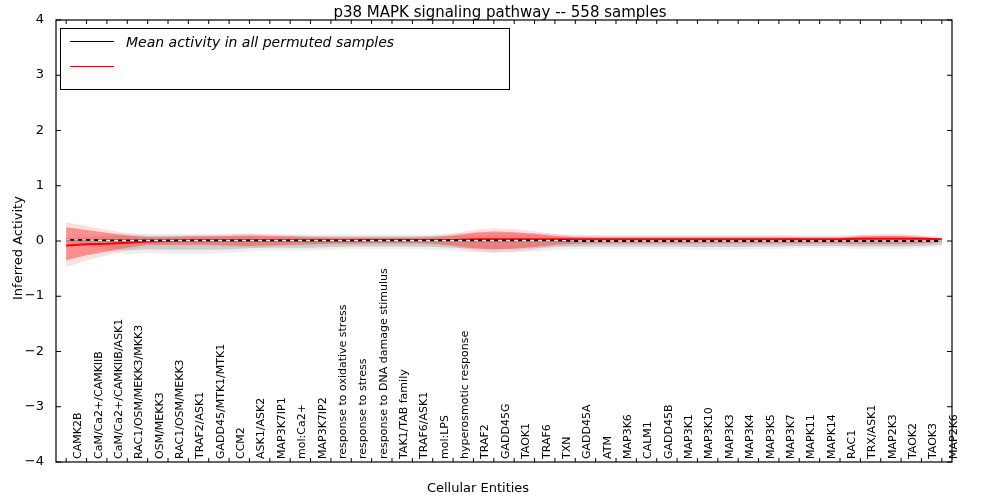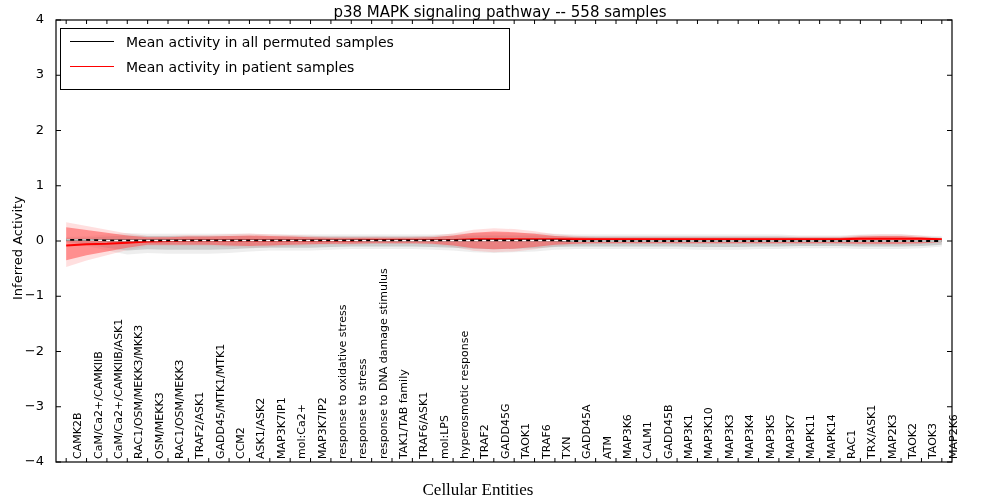--- a/index.html
+++ b/index.html
@@ -11,38 +11,38 @@
   #fig{position:absolute;left:0;top:0;width:1000px;height:500px;}
   .title{
     position:absolute;left:0;top:0;width:1000px;text-align:center;
     font-size:15px;color:#000;line-height:20px;
   }
   .ylabel{
     position:absolute;font-size:13px;color:#000;
     transform-origin:0 0;white-space:nowrap;
   }
   .xlabel{
-    position:absolute;font-size:17px;color:#000;width:956px;text-align:center;font-family:Liberation Serif, serif;
+    position:absolute;font-size:13px;color:#000;width:956px;text-align:center;
   }
   .ytick{
     position:absolute;font-size:13px;color:#000;text-align:right;
     width:36px;line-height:10px;
   }
   .xtl{
     position:absolute;font-size:11px;color:#000;white-space:nowrap;
     transform-origin:0 0;transform:rotate(-90deg);
   }
   .legendbox{
     position:absolute;background:#fff;border:1px solid #000;
     box-sizing:border-box;
   }
   .legrow{display:flex;align-items:center;height:25px;padding-left:9px;}
   .legline{width:44px;height:0;border-top:1.4px solid #000;margin-right:12px;}
   .legline.red{border-top-color:#ff0000;}
-  .legtxt{font-size:14px;color:#000;}
+  .legtxt{font-size:14px;color:#000;font-style:italic;}
   svg{display:block;}
 </style>
 </head>
 <body>
 
 <div id="fig">
 
   <div class="title" style="top:2px">p38 MAPK signaling pathway -- 558 samples</div>
 
   <div class="ylabel" style="left:10px;top:300px;transform:rotate(-90deg);">Inferred Activity</div>
@@ -224,17 +224,16 @@
       <path d="M66.18,239.90 L86.55,239.90 L106.91,240.45 L127.27,240.45 L147.64,240.45 L168.00,240.45 L188.36,240.45 L208.73,240.45 L229.09,240.45 L249.45,240.45 L269.82,240.45 L290.18,240.45 L310.55,240.45 L330.91,240.45 L351.27,240.45 L371.64,240.45 L392.00,240.45 L412.36,240.45 L432.73,240.45 L453.09,240.45 L473.45,240.45 L493.82,240.45 L514.18,240.45 L534.55,240.45 L554.91,240.45 L575.27,241.00 L595.64,241.00 L616.00,241.00 L636.36,241.00 L656.73,241.00 L677.09,241.00 L697.45,241.00 L717.82,241.00 L738.18,241.00 L758.55,241.00 L778.91,241.00 L799.27,241.00 L819.64,241.00 L840.00,241.00 L860.36,241.00 L880.73,241.00 L901.09,241.00 L921.45,241.00 L941.82,241.00 " fill="none" stroke="#ffffff" stroke-width="1.4" stroke-dasharray="4,4"></path>
     </svg>
 
   <div class="legendbox" id="legend" style="left:60px;top:28px;width:450px;height:62px;">
       <div class="legrow">
         <span class="legline" style="border-top-color: rgb(0, 0, 0);"></span>
         <span class="legtxt">Mean activity in all permuted samples</span>
       </div>
       <div class="legrow">
         <span class="legline red" style="border-top-color: rgb(255, 0, 0);"></span>
-        <span class="legtxt">Mean activity in patient samples</span>
       </div>
     </div>
 
 </div>
 
 </body></html>

